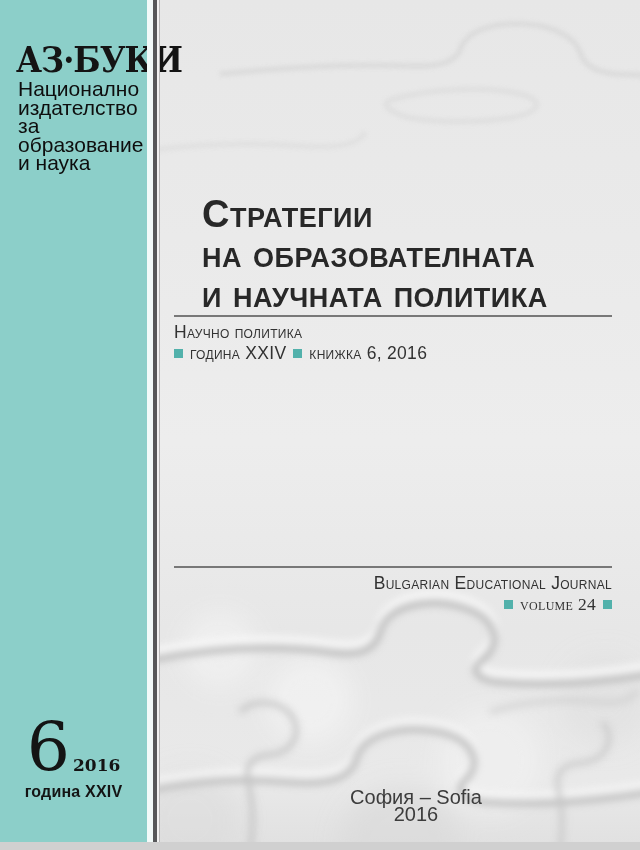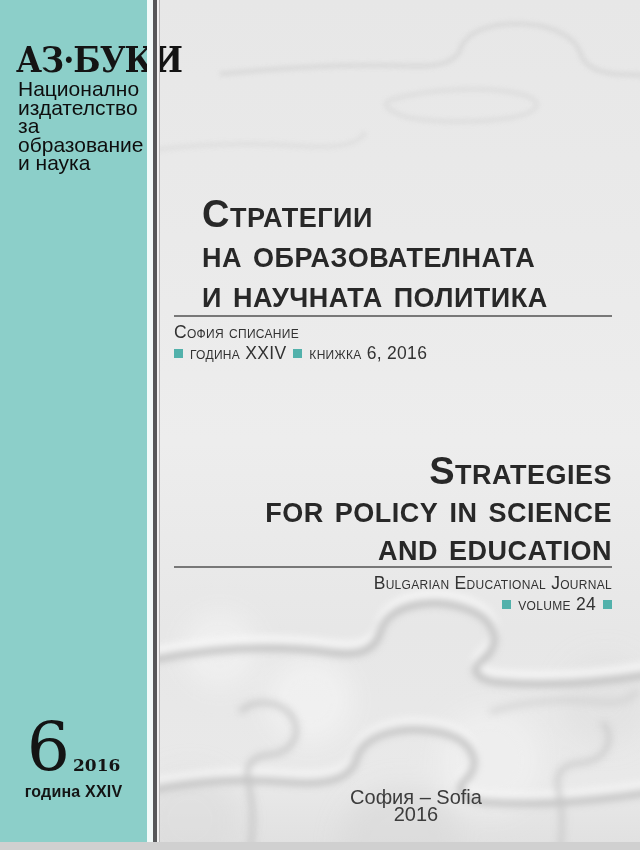--- a/index.html
+++ b/index.html
@@ -49,21 +49,21 @@
   .title-en { right:28px; top:452px; text-align:right; }
 
   .rule { position:absolute; left:14px; width:438px; height:2px; background:#787878; }
   .rule-bg { top:315px; }
   .rule-en { top:566px; }
 
   .sub-bg, .sub-en { position:absolute; font-variant:small-caps; font-size:17.5px; line-height:20px; color:#323232; letter-spacing:0.3px; }
   .sub-bg { left:14px; top:322px; text-align:left; }
   .sub-en { right:28px; top:573px; text-align:right; }
   .bullet-row { display:flex; align-items:center; gap:7px; margin-top:1px; }
-  .sub-en .bullet-row { justify-content:flex-end; }
+  .sub-en .bullet-row { justify-content:flex-end;font-family:Liberation Serif, serif; }
   .sq { width:9px; height:9px; background:#52b1ab; display:inline-block; flex:0 0 auto; }
 
   .imprint { position:absolute; left:16px; top:789px; width:480px; text-align:center; font-size:20px; line-height:17px; color:#3c3c3c; }
 </style>
 </head>
 <body>
 
 <div class="page">
 
   <aside class="sidebar">
@@ -129,34 +129,29 @@
       </g>
     </svg>
 
     <h1 class="title-bg">
       <div>Стратегии</div>
       <div>на образователната</div>
       <div>и научната политика</div>
     </h1>
     <div class="rule rule-bg"></div>
     <div class="sub-bg">
-      <div>София списание</div>
+      <div>Научно политика</div>
       <div class="bullet-row">
         <span class="sq"></span>
         <span>година XXIV</span>
         <span class="sq"></span>
         <span>книжка 6, 2016</span>
       </div>
     </div>
 
-    <h2 class="title-en">
-      <div>Strategies</div>
-      <div>for policy in science</div>
-      <div>and education</div>
-    </h2>
     <div class="rule rule-en"></div>
     <div class="sub-en">
       <div>Bulgarian Educational Journal</div>
       <div class="bullet-row">
         <span class="sq"></span>
         <span>volume 24</span>
         <span class="sq"></span>
       </div>
     </div>
 

